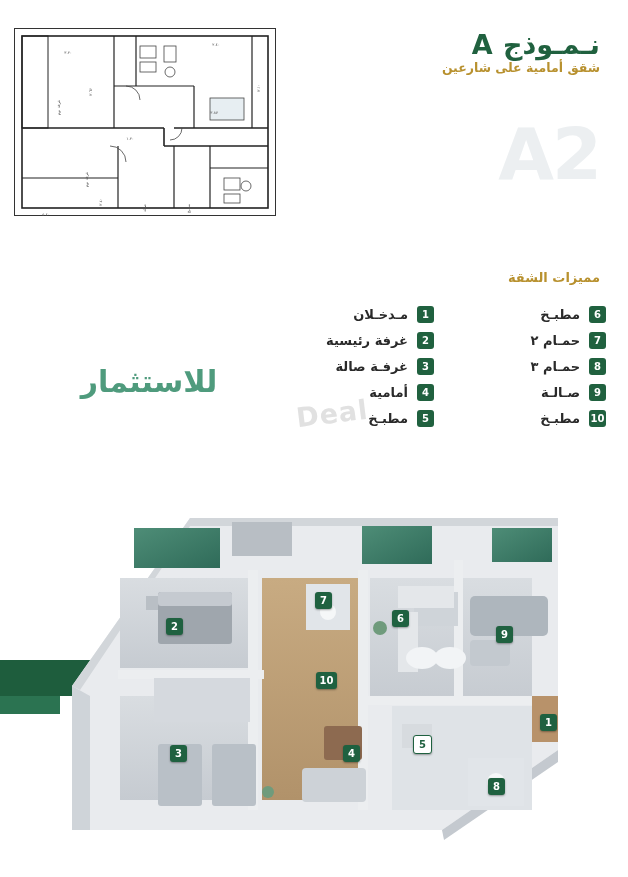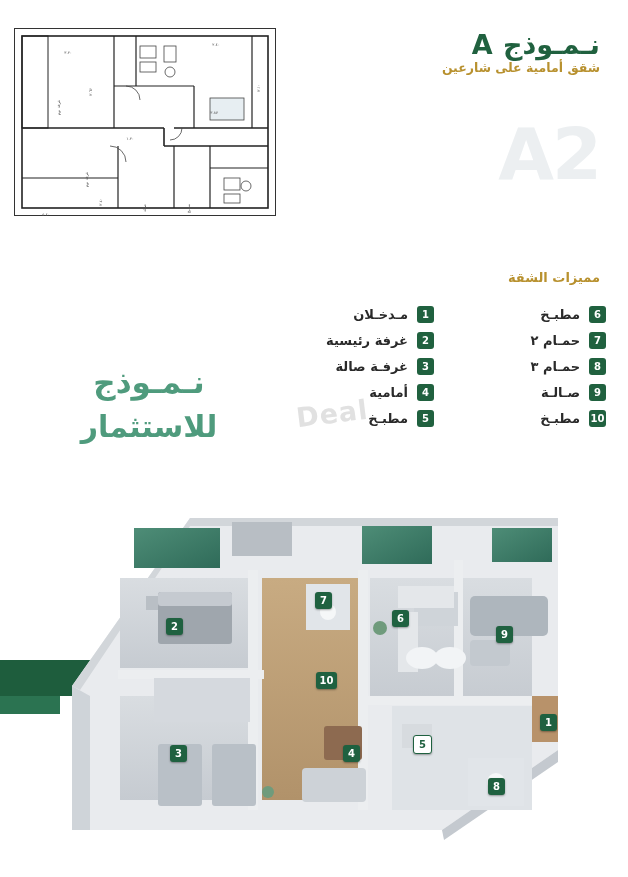--- a/index.html
+++ b/index.html
@@ -208,21 +208,20 @@
         <div class="flabel">أمامية</div>
       </div>
       <div class="frow">
         <div class="fnum">5</div>
         <div class="flabel">مطبـخ</div>
       </div>
     </div>
   </div>
 
   <div class="slogan">
-    <span>نـمـوذج</span>
     <span class="l2">للاستثمار</span>
   </div>
 
   <div class="watermark">Deal</div>
 
   <div class="band"></div>
   <div class="band2"></div>
 
   <div class="render">
     <svg width="508" height="348" viewBox="0 0 508 348" xmlns="http://www.w3.org/2000/svg">

